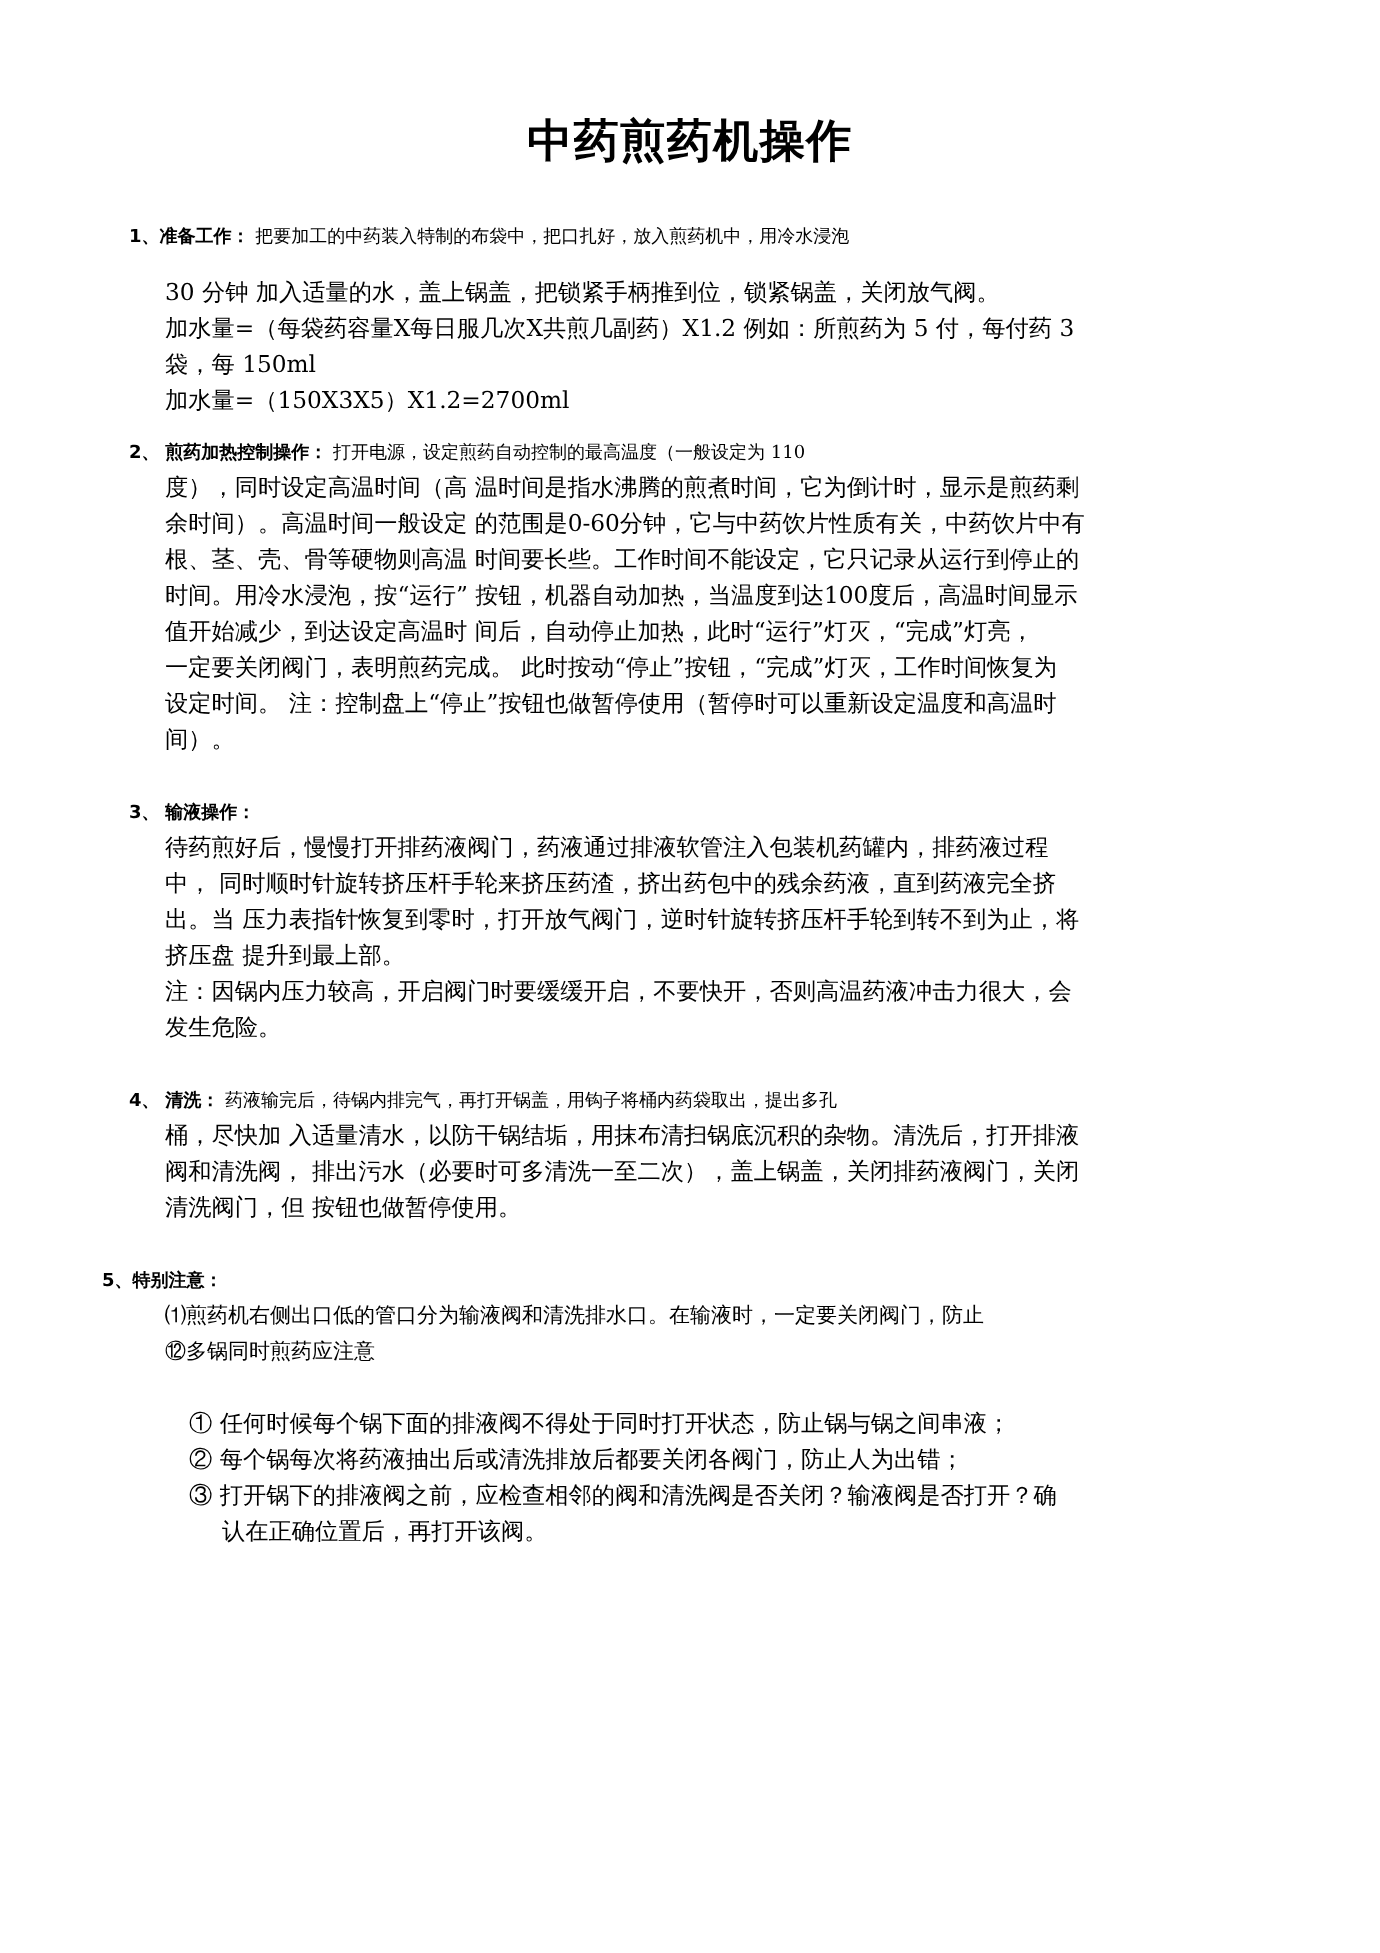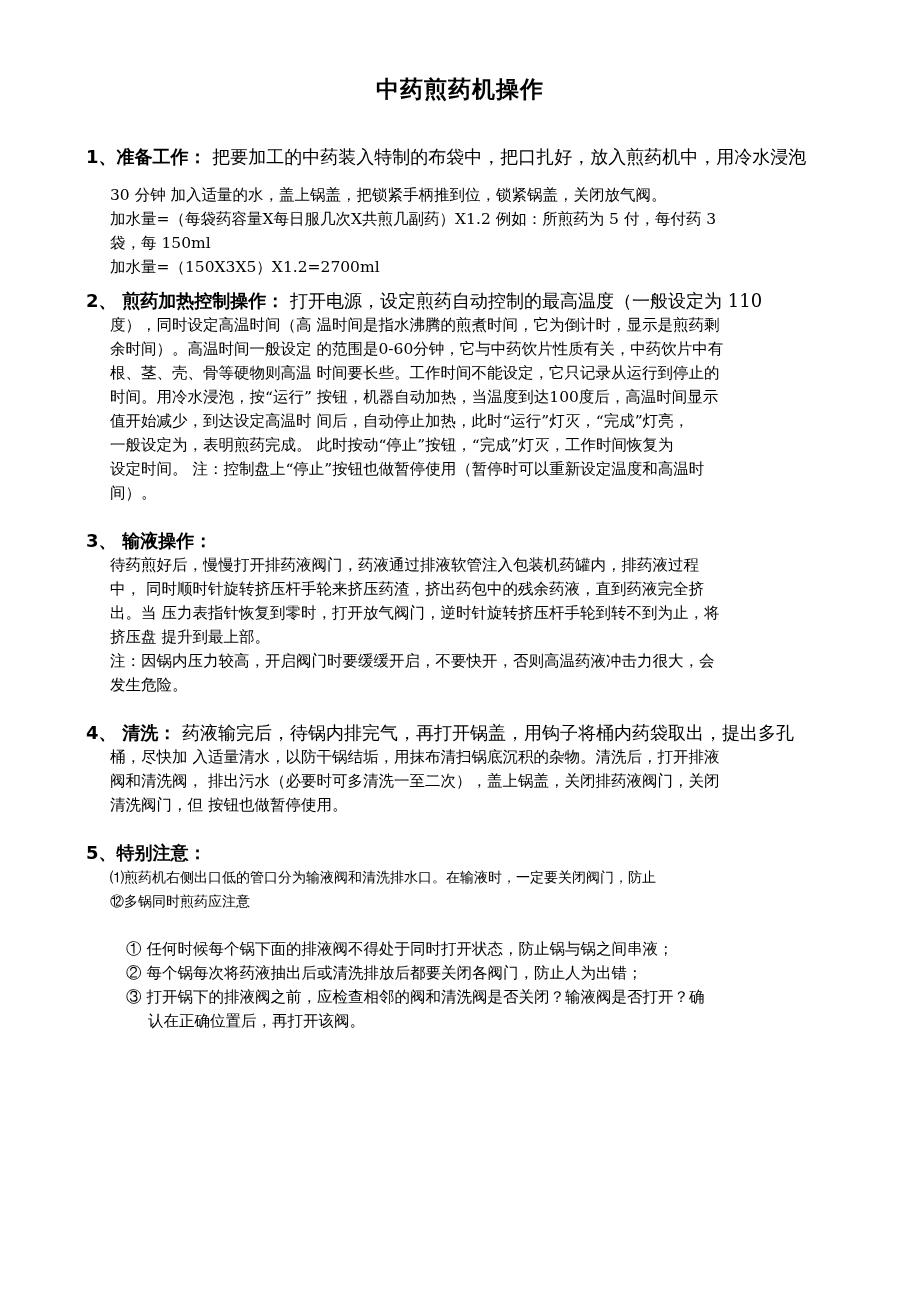--- a/index.html
+++ b/index.html
@@ -1,22 +1,22 @@
 <!DOCTYPE html>
 <html><head>
 <meta charset="utf-8">
 <style>
   html, body { margin: 0; padding: 0; background: #ffffff; }
   body { width: 920px; height: 1302px; position: relative; overflow: hidden;
          font-family: "DejaVu Serif", "Liberation Serif", serif; color: #000; }
   .page { position: absolute; left: 0; top: 0; width: 920px; height: 1302px; }
   .title { position: absolute; top: 74px; left: 0; width: 920px; text-align: center;
            font-family: "DejaVu Sans", "Liberation Sans", sans-serif; font-weight: bold;
-           font-size: 23px; letter-spacing: 1px; }
-  .line { position: absolute; font-size: 18px; line-height: 24px; white-space: nowrap; }
+           font-size: 30px; letter-spacing: 1px; }
+  .line { position: absolute; font-size: 12px; line-height: 24px; white-space: nowrap; }
   .num { font-family: "DejaVu Sans", "Liberation Sans", sans-serif; font-weight: bold; }
   .head { font-family: "DejaVu Sans", "Liberation Sans", sans-serif; font-weight: bold; }
   .body { position: absolute; left: 110px; width: 735px; font-size: 15.5px; line-height: 24px; }
   .body p { margin: 0; white-space: nowrap; }
   .sub { position: absolute; left: 110px; font-size: 14px; line-height: 24px; }
   .sub p { margin: 0; white-space: nowrap; }
   .item { position: absolute; left: 126px; font-size: 15.5px; line-height: 24px; }
   .item p { margin: 0; white-space: nowrap; }
 </style>
 </head>
@@ -38,21 +38,21 @@
 
   <div class="line" style="left:86px; top:289px;">
     <span class="num">2、</span>&nbsp;<span class="head">煎药加热控制操作：</span>&nbsp;<span>打开电源，设定煎药自动控制的最高温度（一般设定为 110</span>
   </div>
   <div class="body" style="top:313px;">
     <p>度），同时设定高温时间（高 温时间是指水沸腾的煎煮时间，它为倒计时，显示是煎药剩</p>
     <p>余时间）。高温时间一般设定 的范围是0-60分钟，它与中药饮片性质有关，中药饮片中有</p>
     <p>根、茎、壳、骨等硬物则高温 时间要长些。工作时间不能设定，它只记录从运行到停止的</p>
     <p>时间。用冷水浸泡，按“运行” 按钮，机器自动加热，当温度到达100度后，高温时间显示</p>
     <p>值开始减少，到达设定高温时 间后，自动停止加热，此时“运行”灯灭，“完成”灯亮，</p>
-    <p>一般设定为，表明煎药完成。 此时按动“停止”按钮，“完成”灯灭，工作时间恢复为</p>
+    <p>一定要关闭阀门，表明煎药完成。 此时按动“停止”按钮，“完成”灯灭，工作时间恢复为</p>
     <p>设定时间。 注：控制盘上“停止”按钮也做暂停使用（暂停时可以重新设定温度和高温时</p>
     <p>间）。</p>
   </div>
 
   <div class="line" style="left:86px; top:529px;">
     <span class="num">3、</span>&nbsp;<span class="head">输液操作：</span>
   </div>
   <div class="body" style="top:553px;">
     <p>待药煎好后，慢慢打开排药液阀门，药液通过排液软管注入包装机药罐内，排药液过程</p>
     <p>中， 同时顺时针旋转挤压杆手轮来挤压药渣，挤出药包中的残余药液，直到药液完全挤</p>
@@ -64,21 +64,21 @@
 
   <div class="line" style="left:86px; top:721px;">
     <span class="num">4、</span>&nbsp;<span class="head">清洗：</span>&nbsp;<span>药液输完后，待锅内排完气，再打开锅盖，用钩子将桶内药袋取出，提出多孔</span>
   </div>
   <div class="body" style="top:745px;">
     <p>桶，尽快加 入适量清水，以防干锅结垢，用抹布清扫锅底沉积的杂物。清洗后，打开排液</p>
     <p>阀和清洗阀， 排出污水（必要时可多清洗一至二次），盖上锅盖，关闭排药液阀门，关闭</p>
     <p>清洗阀门，但 按钮也做暂停使用。</p>
   </div>
 
-  <div class="line" style="left:86px; top:841px;">
+  <div class="line" style="left:68px; top:841px;">
     <span class="num">5、</span><span class="head">特别注意：</span>
   </div>
 
   <div class="sub" style="top:865px;">
     <p><span>⑴</span><span>煎药机右侧出口低的管口分为输液阀和清洗排水口。在输液时，一定要关闭阀门，防止</span></p>
     <p><span>⑫</span><span>多锅同时煎药应注意</span></p>
   </div>
 
   <div class="item" style="top:937px;">
     <p><span>①</span>&nbsp;<span>任何时候每个锅下面的排液阀不得处于同时打开状态，防止锅与锅之间串液；</span></p>

